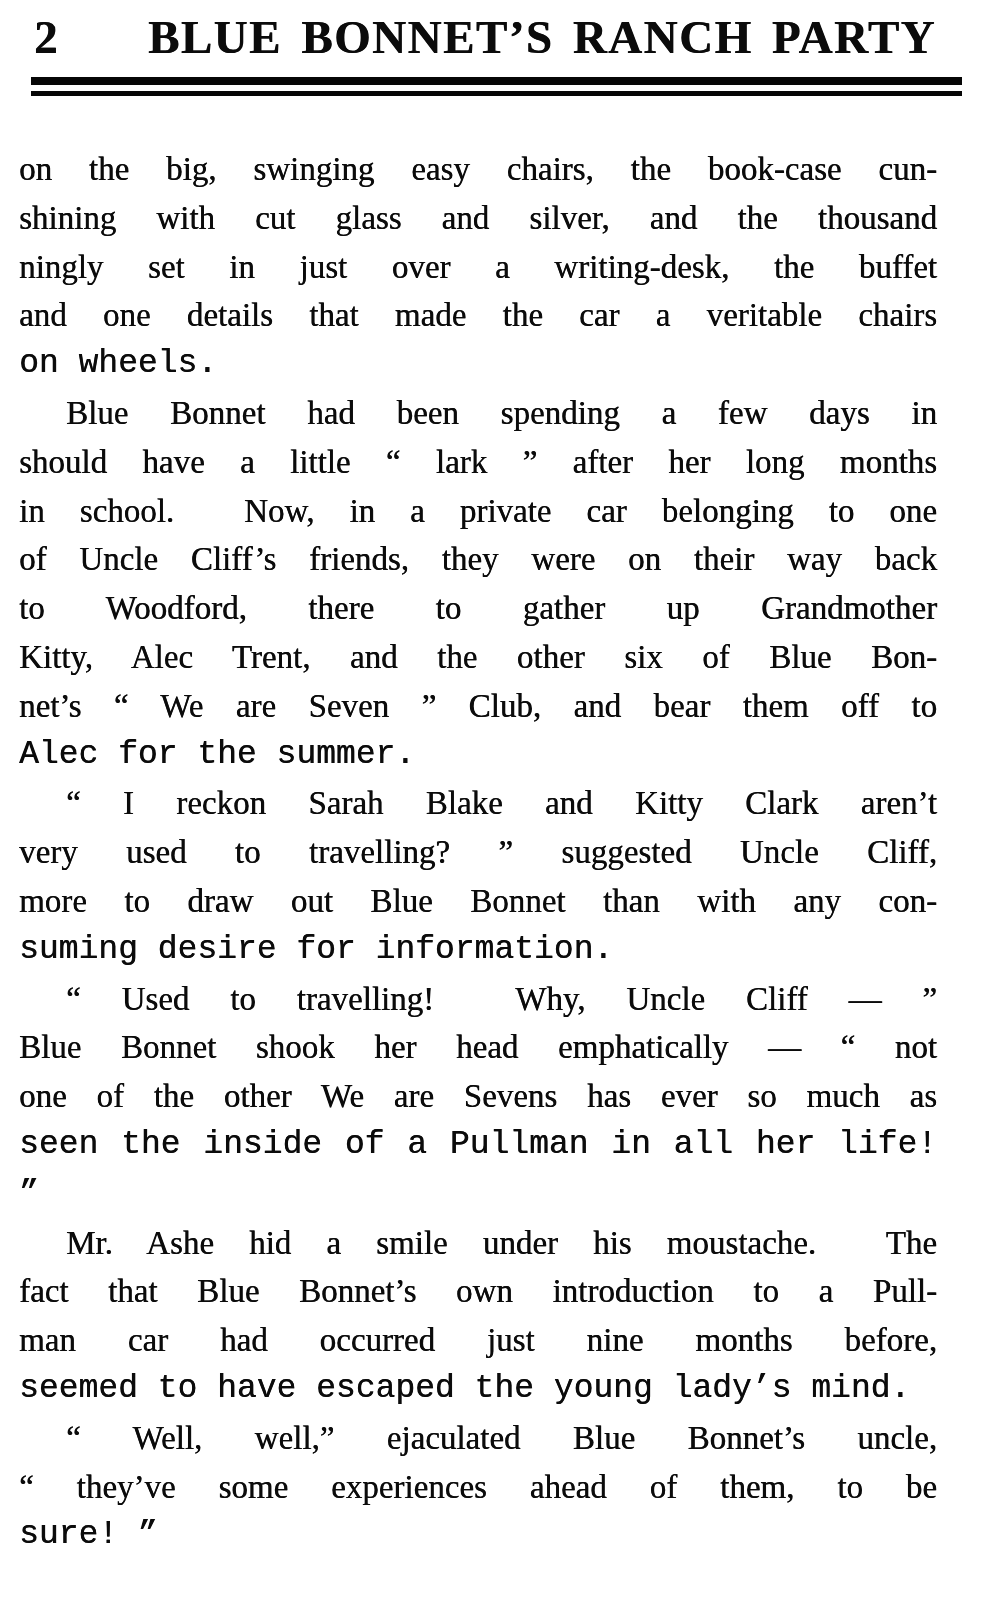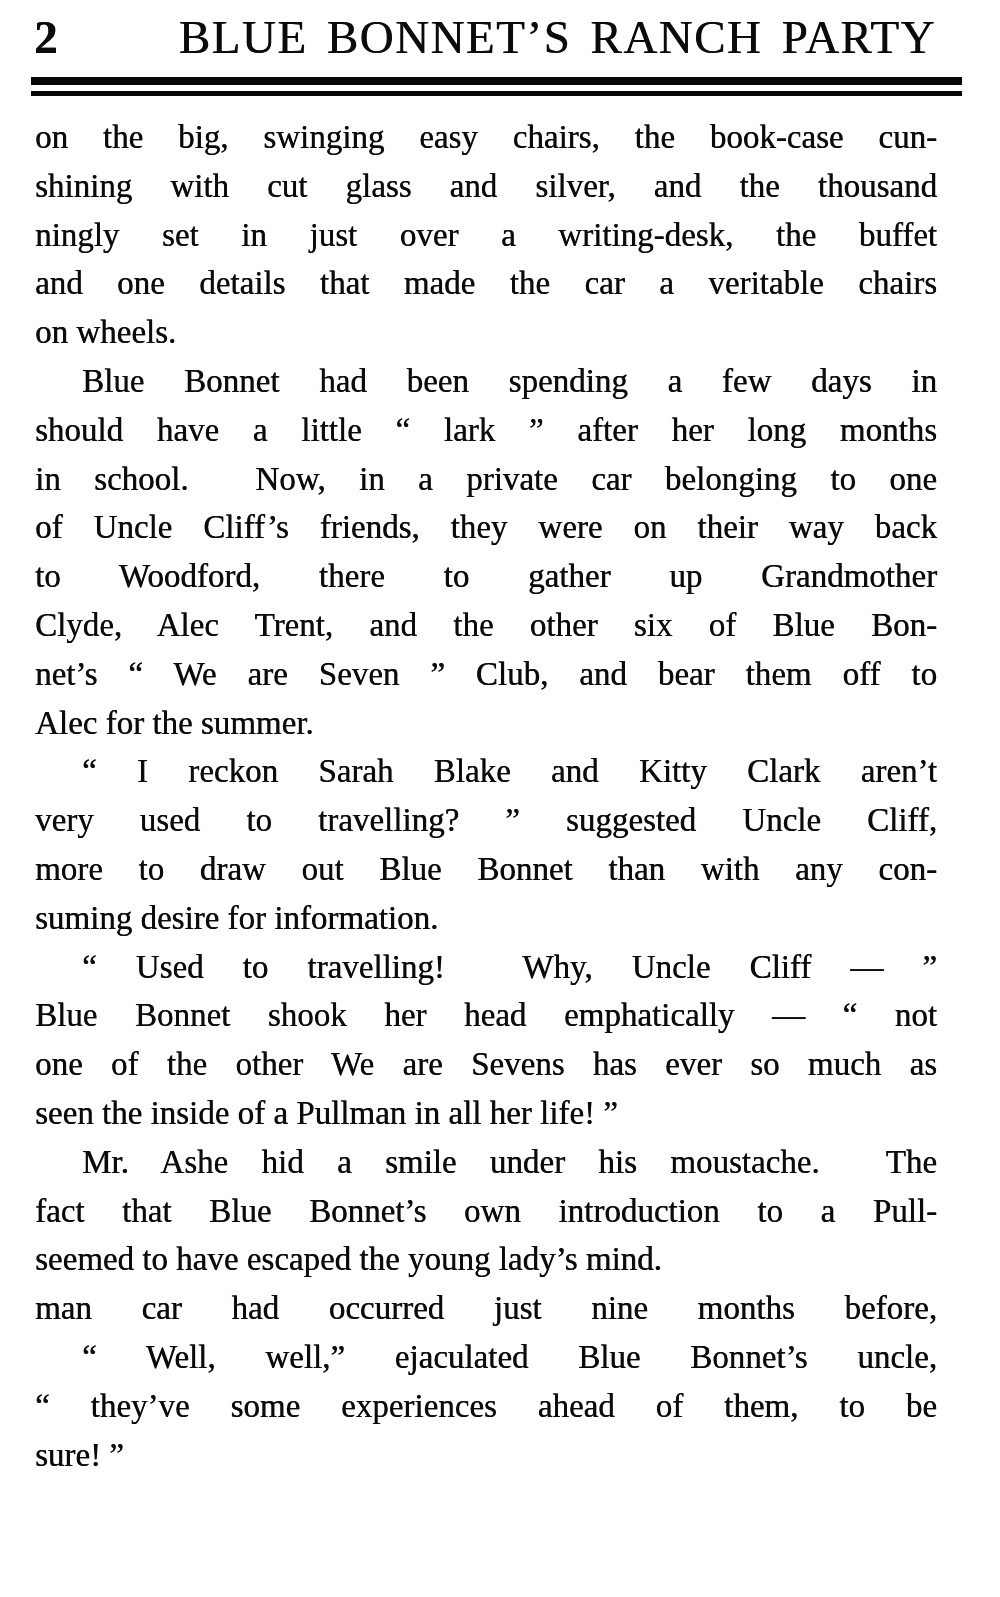--- a/index.html
+++ b/index.html
@@ -20,46 +20,47 @@
     text-shadow: 0.5px 0 0 #111;
   }
   .pagenum {
     font-size: 47px;
     font-weight: 700;
     line-height: 1;
   }
   .title {
     margin-left: auto;
     font-size: 47px;
-    font-weight: 400;
+    font-weight: 700;
     line-height: 1;
     letter-spacing: 1.5px;
     word-spacing: 6px;
     white-space: nowrap;
     text-align: center;
   }
   .double-rule {
     margin: 16px 38px 0 31px;
     height: 6px;
     border-top: 8px solid #060606;
     border-bottom: 5px solid #060606;
   }
   .body-text {
-    padding: 17px 63px 0 35px;
+    padding: 17px 63px 0 19px;
     font-size: 33px;
     line-height: 48.8px;
     text-shadow: 0.4px 0 0 #111;
+    margin-top: 32px;
   }
   .para { margin: 0; }
   .line {
     text-align: justify;
     text-align-last: justify;
     white-space: normal;
   }
-  .line.last { text-align-last: left; }
+  .line.last { text-align-last: left; font-family: Liberation Mono, monospace; }
   .line.indent { text-indent: 47px; }
 </style>
 </head>
 <body>
 
 <div class="page">
   <div class="header">
     <span class="pagenum">2</span>
     <span class="title">BLUE BONNET’S RANCH PARTY</span>
   </div>
@@ -71,41 +72,41 @@
         <div class="line">ningly set in just over a writing-desk, the buffet</div>
         <div class="line">and one details that made the car a veritable chairs</div>
         <div class="line last">on wheels.</div>
       </div>
       <div class="para">
         <div class="line indent">Blue Bonnet had been spending a few days in</div>
         <div class="line">should have a little “ lark ” after her long months</div>
         <div class="line">in school.&nbsp; Now, in a private car belonging to one</div>
         <div class="line">of Uncle Cliff’s friends, they were on their way back</div>
         <div class="line">to Woodford, there to gather up Grandmother</div>
-        <div class="line">Clyde, Alec Trent, and the other six of Blue Bon-</div>
+        <div class="line">Kitty, Alec Trent, and the other six of Blue Bon-</div>
         <div class="line">net’s “ We are Seven ” Club, and bear them off to</div>
         <div class="line last">Alec for the summer.</div>
       </div>
       <div class="para">
         <div class="line indent">“ I reckon Sarah Blake and Kitty Clark aren’t</div>
         <div class="line">very used to travelling? ” suggested Uncle Cliff,</div>
         <div class="line">more to draw out Blue Bonnet than with any con-</div>
         <div class="line last">suming desire for information.</div>
       </div>
       <div class="para">
         <div class="line indent">“ Used to travelling!&nbsp; Why, Uncle Cliff — ”</div>
         <div class="line">Blue Bonnet shook her head emphatically — “ not</div>
         <div class="line">one of the other We are Sevens has ever so much as</div>
         <div class="line last">seen the inside of a Pullman in all her life! ”</div>
       </div>
       <div class="para">
         <div class="line indent">Mr. Ashe hid a smile under his moustache.&nbsp; The</div>
         <div class="line">fact that Blue Bonnet’s own introduction to a Pull-</div>
+        <div class="line">man car had occurred just nine months before,</div>
         <div class="line last">seemed to have escaped the young lady’s mind.</div>
-        <div class="line">man car had occurred just nine months before,</div>
       </div>
       <div class="para">
         <div class="line indent">“ Well, well,” ejaculated Blue Bonnet’s uncle,</div>
         <div class="line">“ they’ve some experiences ahead of them, to be</div>
         <div class="line last">sure! ”</div>
       </div>
     </div>
 </div>
 
 </body></html>

